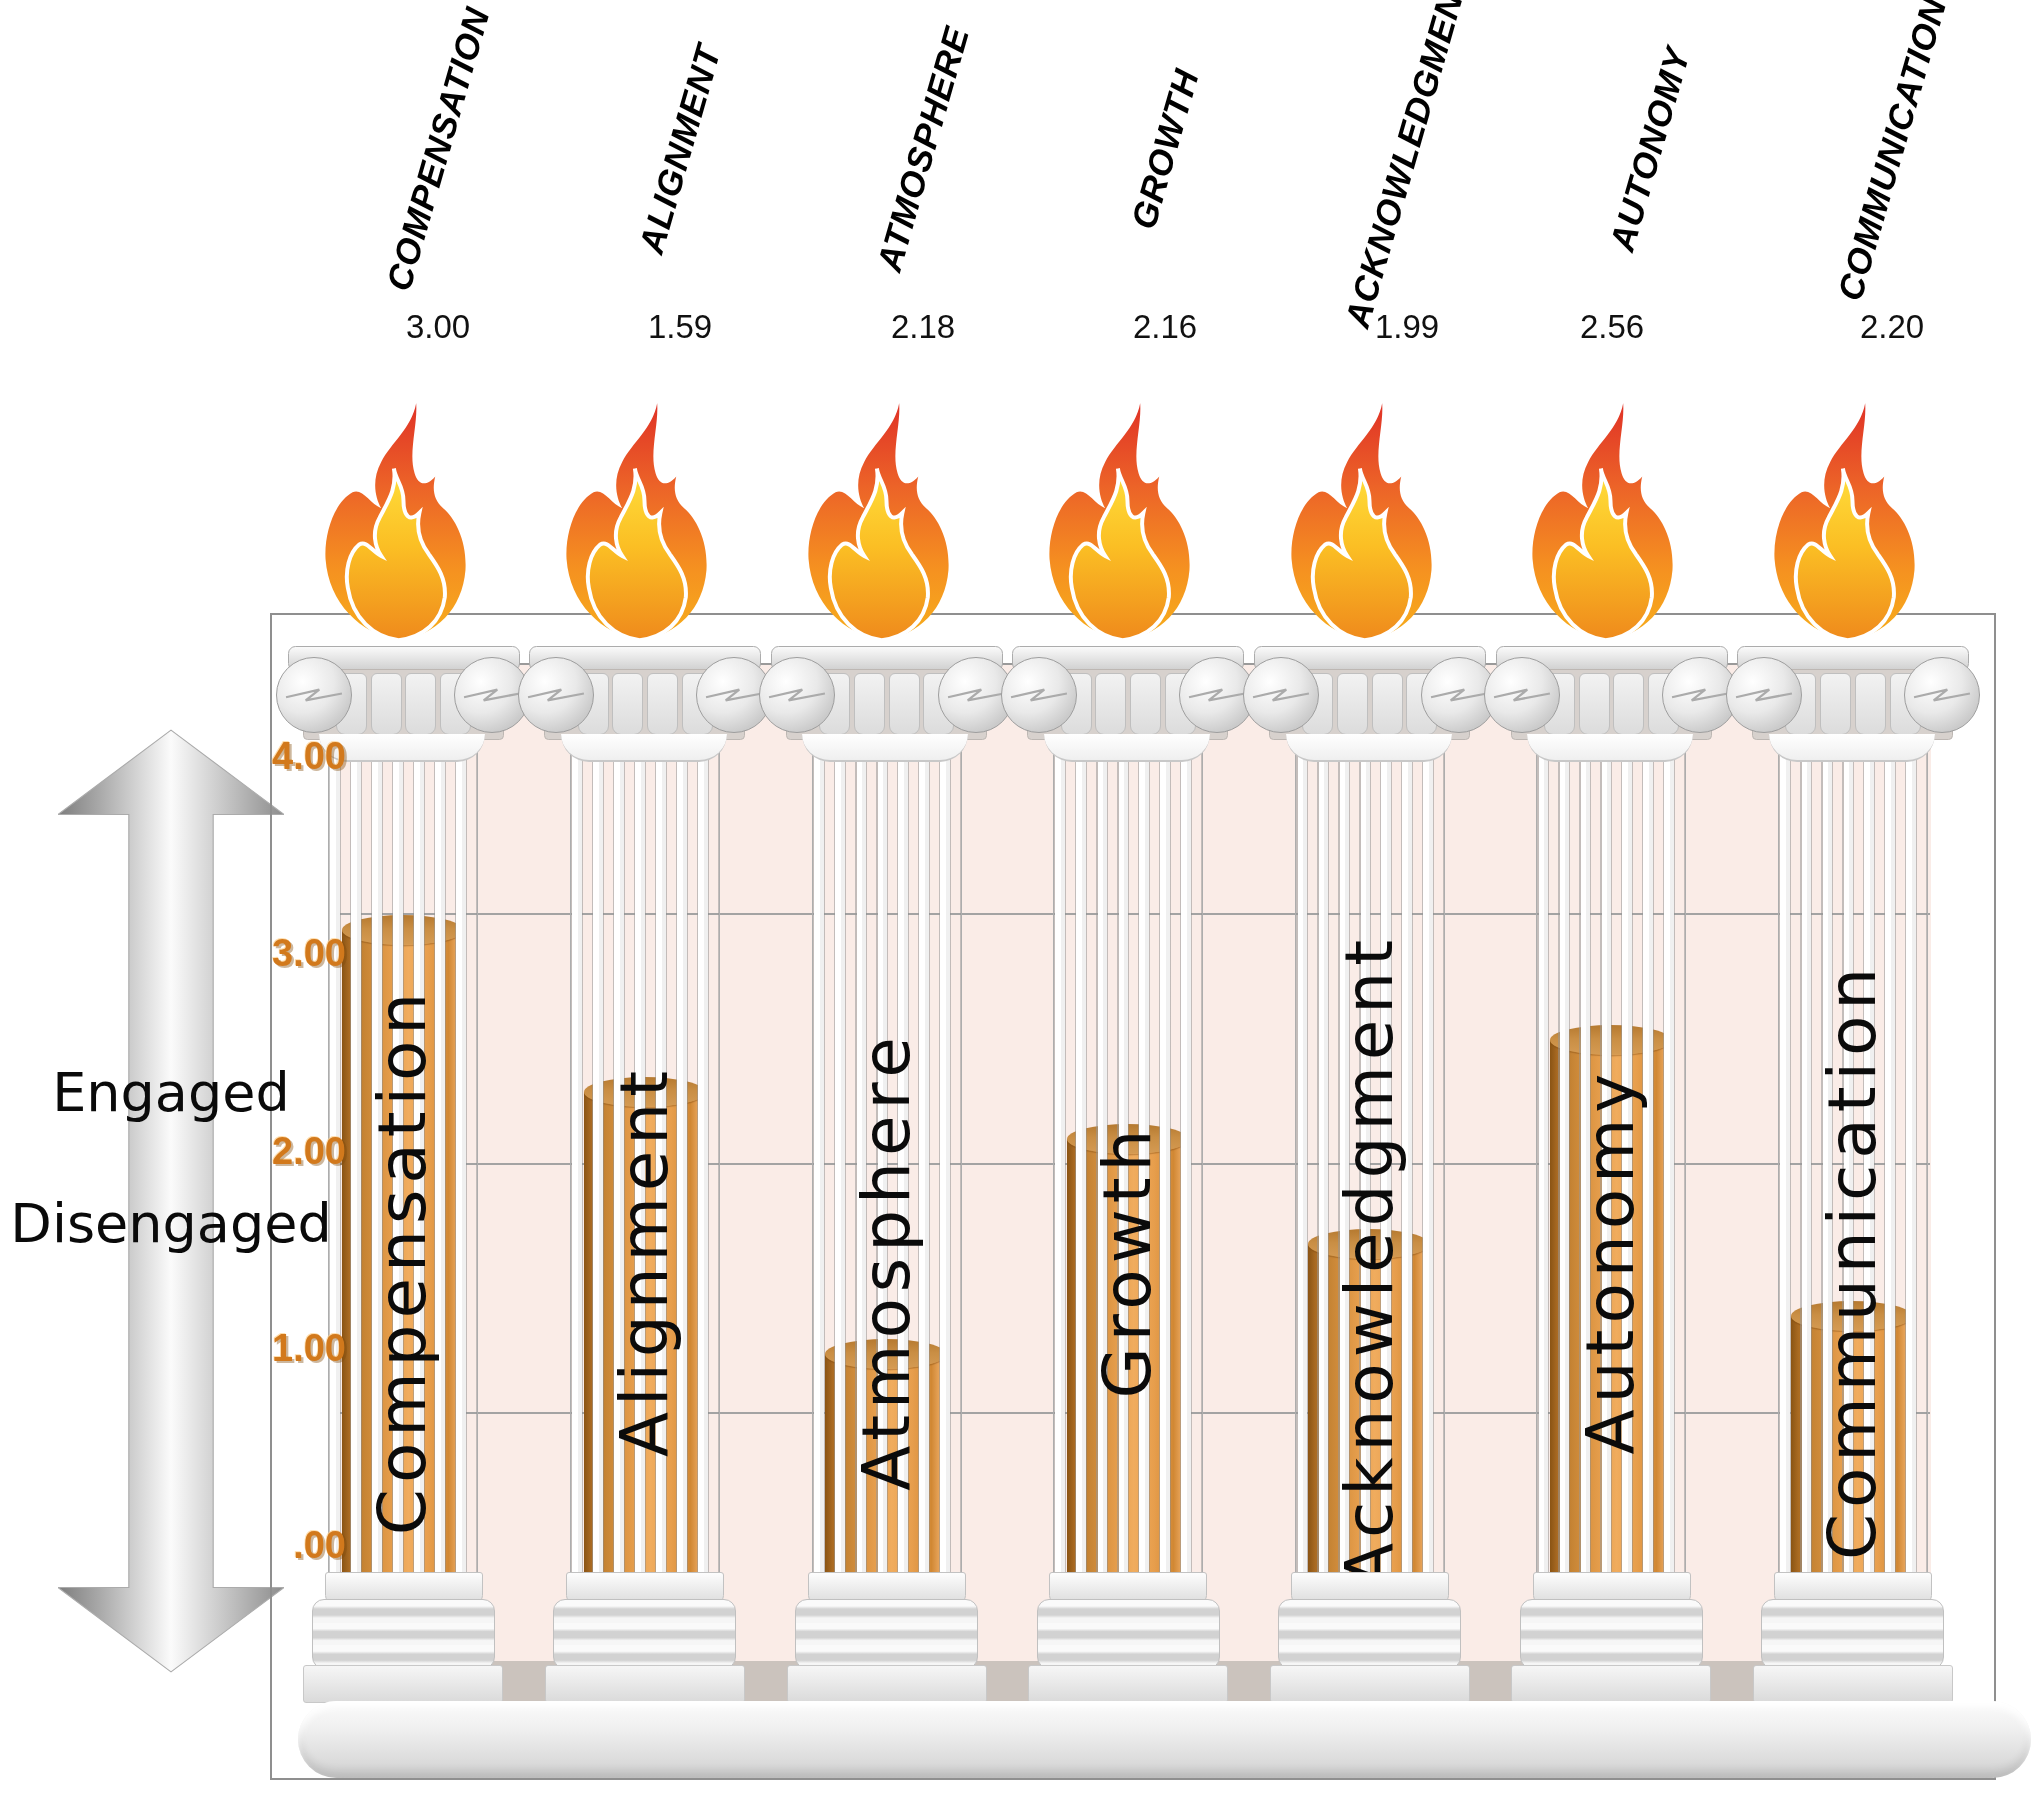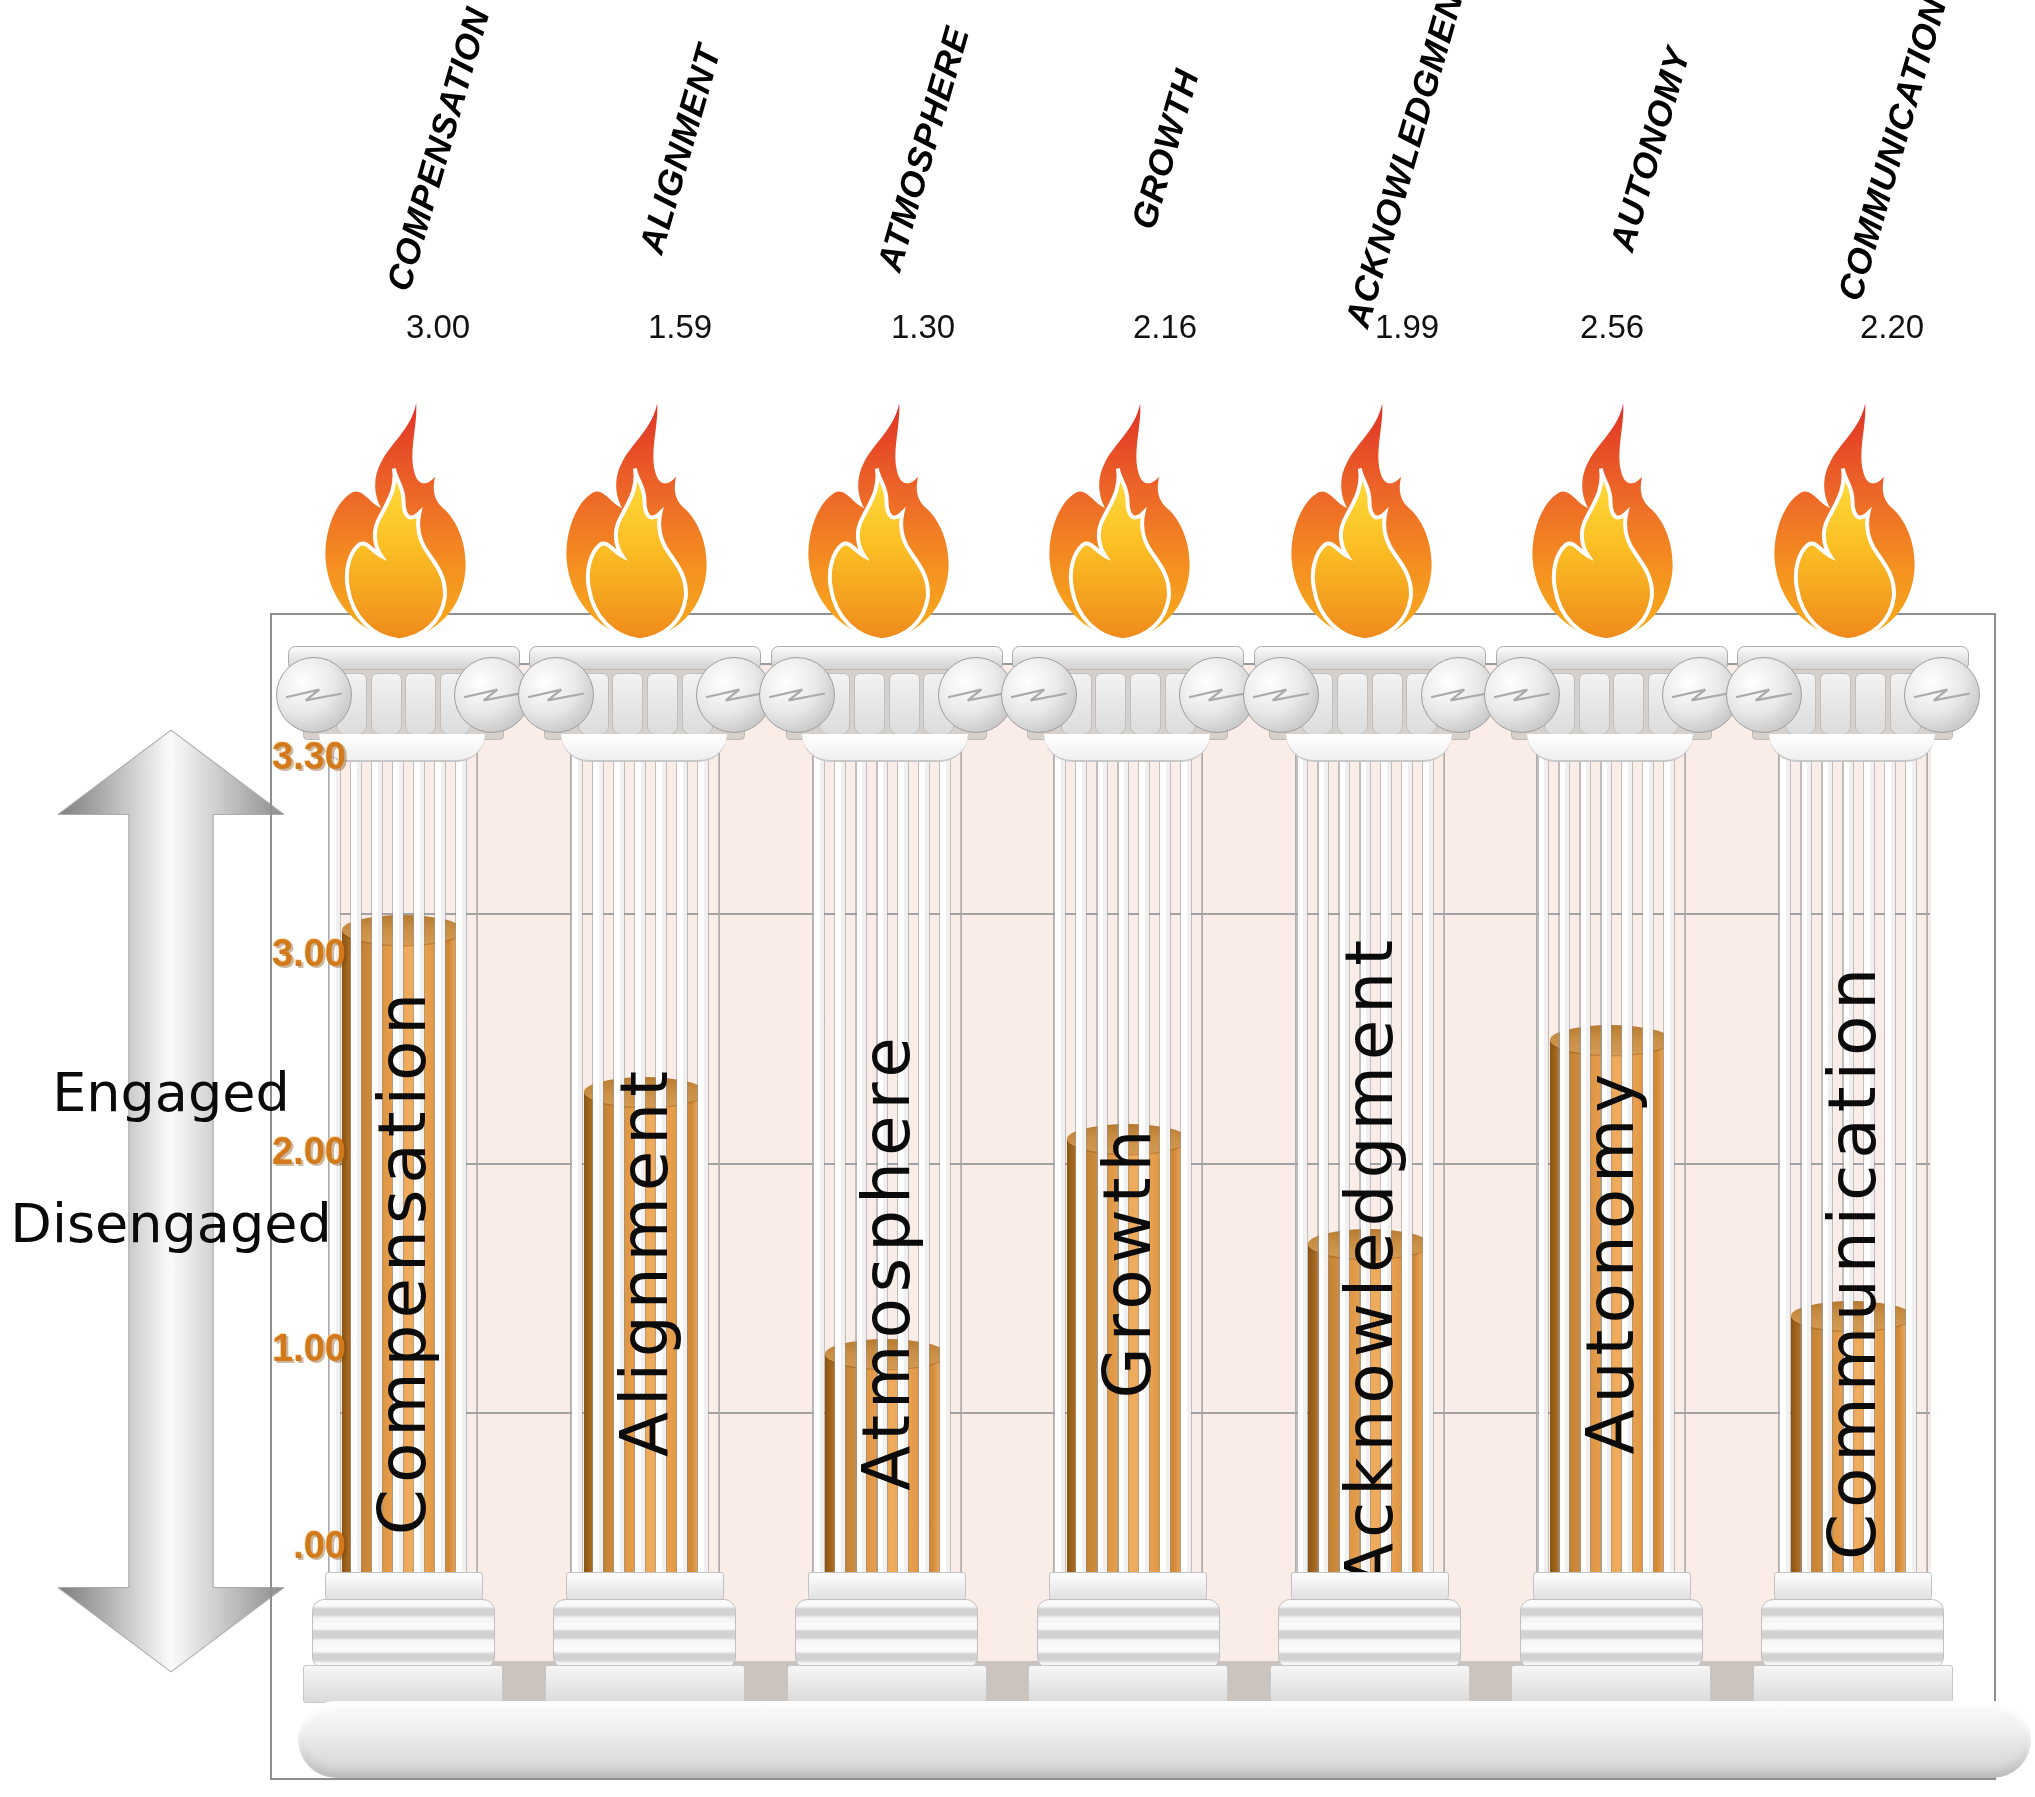--- a/index.html
+++ b/index.html
@@ -97,35 +97,35 @@
 
   <svg class="abs arrow" width="226" height="944" viewBox="0 0 300 1250">
     <polygon points="150,0 0,112 94,112 94,1138 0,1138 150,1250 300,1138 206,1138 206,112 300,112" fill="url(#agrad)" stroke="#ABABAB" stroke-width="1.5"></polygon>
   </svg>
   <div class="abs eng-label" style="left:171px;top:1092px;">Engaged</div>
   <div class="abs eng-label" style="left:171px;top:1223px;">Disengaged</div>
 
 <div class="abs gridline" style="top: 1412px;"></div>
     <div class="abs gridline" style="top: 1163px;"></div>
     <div class="abs gridline" style="top: 913px;"></div>
-    <div class="abs ytick" style="top: 756px;">3.30</div>
+    <div class="abs ytick" style="top: 756px;">4.00</div>
     <div class="abs ytick" style="top: 953px;">3.00</div>
     <div class="abs ytick" style="top: 1151px;">2.00</div>
     <div class="abs ytick" style="top: 1348px;">1.00</div>
     <div class="abs ytick" style="top: 1545px;">.00</div>
     <div class="abs hlabel" style="left: 438px; top: 149px;">COMPENSATION</div>
     <div class="abs hlabel" style="left: 680px; top: 149px;">ALIGNMENT</div>
     <div class="abs hlabel" style="left: 923px; top: 149px;">ATMOSPHERE</div>
     <div class="abs hlabel" style="left: 1165px; top: 149px;">GROWTH</div>
     <div class="abs hlabel" style="left: 1407px; top: 149px;">ACKNOWLEDGMENT</div>
     <div class="abs hlabel" style="left: 1650px; top: 149px;">AUTONOMY</div>
     <div class="abs hlabel" style="left: 1892px; top: 149px;">COMMUNICATION</div>
     <div class="abs hvalue" style="left: 438px; top: 327px;">3.00</div>
     <div class="abs hvalue" style="left: 680px; top: 327px;">1.59</div>
-    <div class="abs hvalue" style="left: 923px; top: 327px;">1.30</div>
+    <div class="abs hvalue" style="left: 923px; top: 327px;">2.18</div>
     <div class="abs hvalue" style="left: 1165px; top: 327px; text-align: right;">2.16</div>
     <div class="abs hvalue" style="left: 1407px; top: 327px;">1.99</div>
     <div class="abs hvalue" style="left: 1612px; top: 327px;">2.56</div>
     <div class="abs hvalue" style="left: 1892px; top: 327px;">2.20</div>
     <div class="abs cyl" style="left: 342px; top: 915px; height: 667px;">
       <div class="cyl-body"></div>
       <div class="cyl-top"></div>
     </div>
     <div class="abs shaft" style="left: 328px;"></div>
     <div class="abs vlabel" style="left: 402px; top: 1261px;">Compensation</div>

